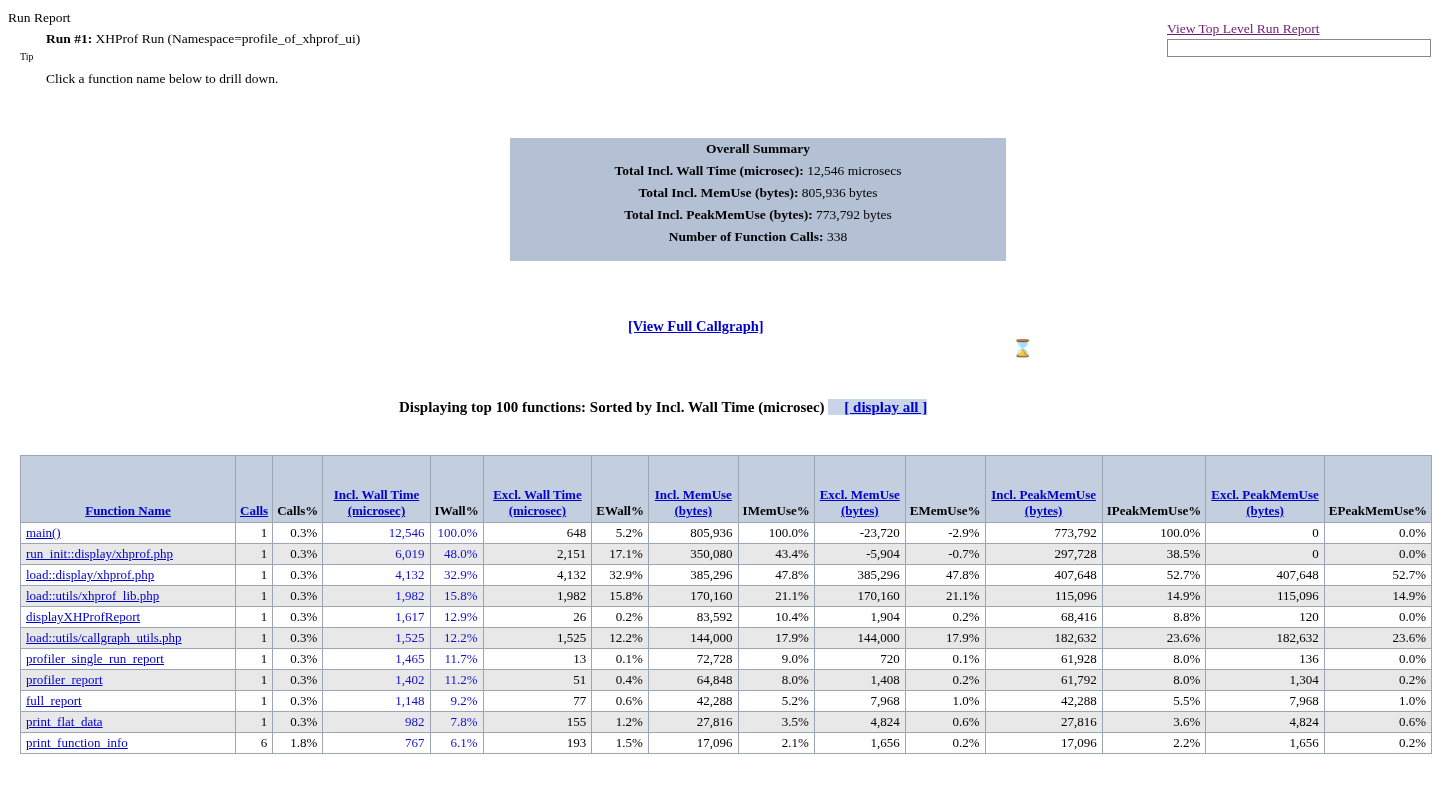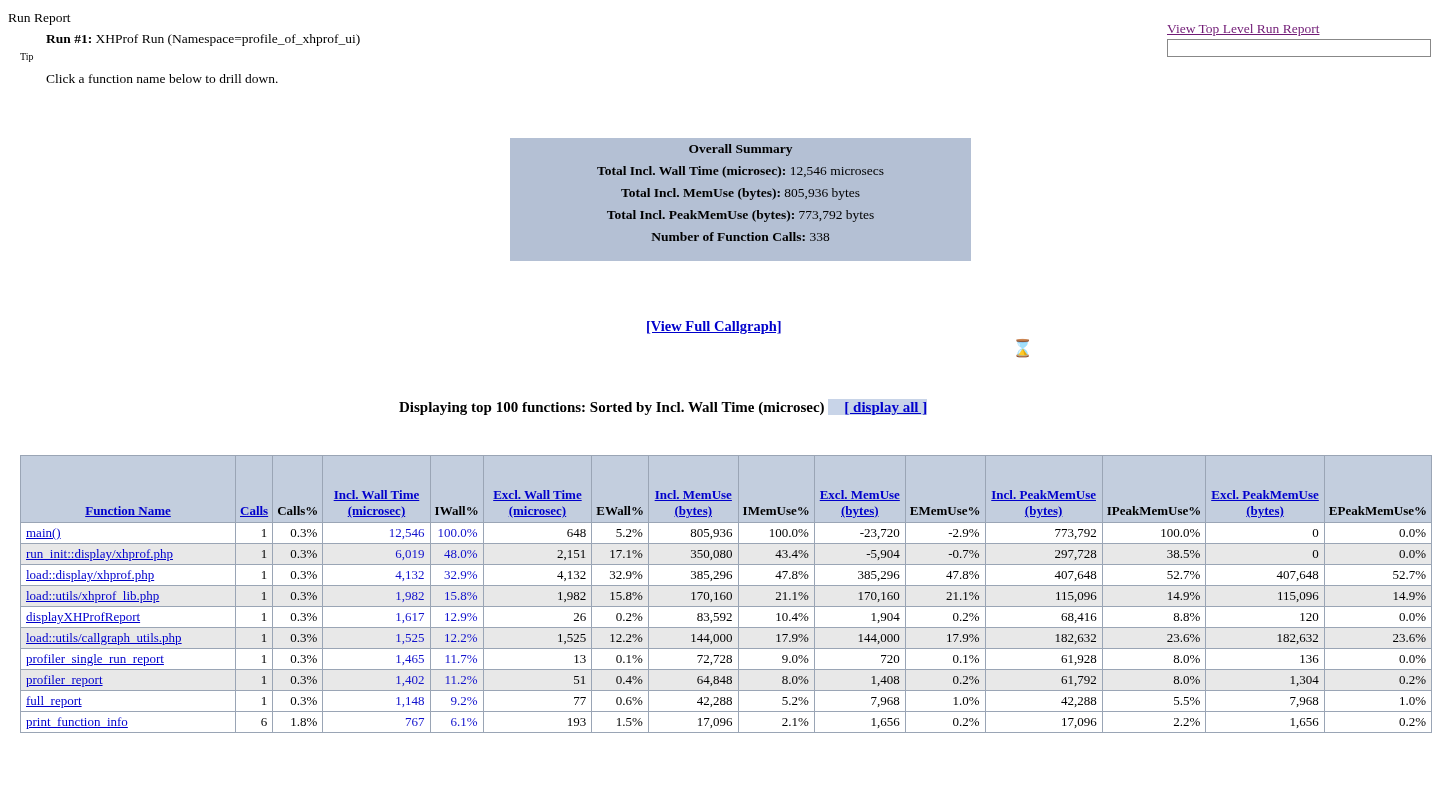--- a/index.html
+++ b/index.html
@@ -67,21 +67,21 @@
     font-family: "Liberation Serif", serif;
     font-size: 12px;
     padding: 0 2px;
     box-sizing: border-box;
   }
 
   .summary-box {
     position: absolute;
     left: 510px;
     top: 138px;
-    width: 461px;
+    width: 496px;
     height: 123px;
     background: #b4c0d4;
     text-align: center;
     font-size: 13.5px;
   }
   .summary-title {
     font-weight: bold;
     margin-top: 3px;
     font-size: 13.5px;
   }
@@ -91,21 +91,21 @@
   }
   .summary-row .lbl {
     font-weight: bold;
   }
   .summary-row .val {
     font-weight: normal;
   }
 
   .callgraph-link {
     position: absolute;
-    left: 646px;
+    left: 628px;
     top: 318px;
     font-weight: bold;
     font-size: 14.5px;
     color: #0000cc;
     text-decoration: underline;
     cursor: pointer;
   }
   .hourglass {
     position: absolute;
     left: 1012px;
@@ -382,20 +382,37 @@
       <td>0.6%</td>
       <td>42,288</td>
       <td>5.2%</td>
       <td>7,968</td>
       <td>1.0%</td>
       <td>42,288</td>
       <td>5.5%</td>
       <td>7,968</td>
       <td>1.0%</td>
     </tr>
+    <tr class="even">
+      <td class="fname"><a>print_flat_data</a></td>
+      <td>1</td>
+      <td>0.3%</td>
+      <td class="metric-blue">982</td>
+      <td class="metric-blue">7.8%</td>
+      <td>155</td>
+      <td>1.2%</td>
+      <td>27,816</td>
+      <td>3.5%</td>
+      <td>4,824</td>
+      <td>0.6%</td>
+      <td>27,816</td>
+      <td>3.6%</td>
+      <td>4,824</td>
+      <td>0.6%</td>
+    </tr>
     <tr class="odd">
       <td class="fname"><a>print_function_info</a></td>
       <td>6</td>
       <td>1.8%</td>
       <td class="metric-blue">767</td>
       <td class="metric-blue">6.1%</td>
       <td>193</td>
       <td>1.5%</td>
       <td>17,096</td>
       <td>2.1%</td>

